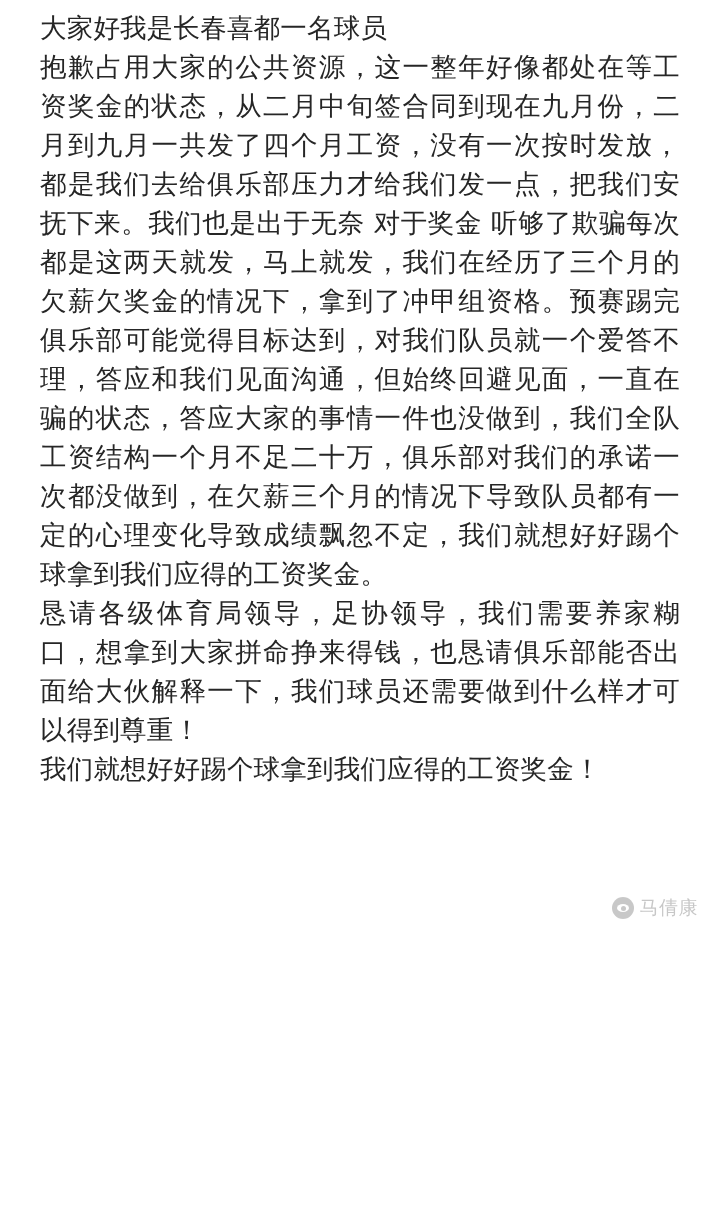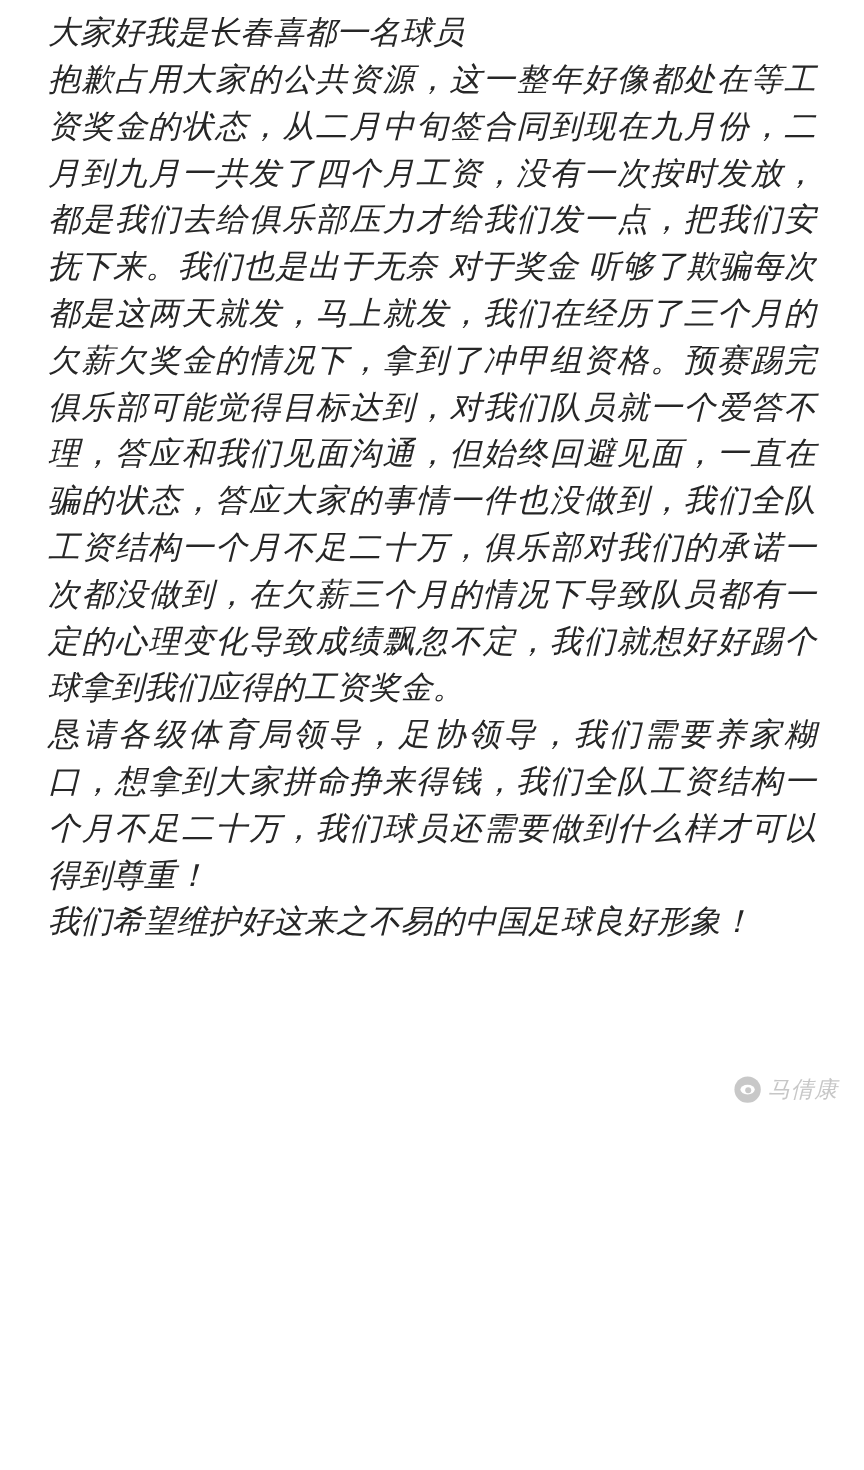--- a/index.html
+++ b/index.html
@@ -15,21 +15,20 @@
     color: #1a1a1a;
     overflow: hidden;
   }
   .page {
     position: absolute;
     top: 0; left: 0;
     width: 720px;
     height: 935px;
     background: #ffffff;
     box-sizing: border-box;
-    font-style: italic;
   }
   .note-body {
     position: absolute;
     top: 8px;
     left: 40px;
     width: 640px;
   }
   .para {
     font-size: 26.5px;
     line-height: 39px;
@@ -89,22 +88,22 @@
   }
 </style>
 </head>
 <body>
 
 <div class="page">
 
   <div class="note-body">
     <p class="para title">大家好我是长春喜都一名球员</p>
     <p class="para">抱歉占用大家的公共资源，这一整年好像都处在等工资奖金的状态，从二月中旬签合同到现在九月份，二月到九月一共发了四个月工资，没有一次按时发放，都是我们去给俱乐部压力才给我们发一点，把我们安抚下来。我们也是出于无奈 对于奖金 听够了欺骗每次都是这两天就发，马上就发，我们在经历了三个月的欠薪欠奖金的情况下，拿到了冲甲组资格。预赛踢完俱乐部可能觉得目标达到，对我们队员就一个爱答不理，答应和我们见面沟通，但始终回避见面，一直在骗的状态，答应大家的事情一件也没做到，我们全队工资结构一个月不足二十万，俱乐部对我们的承诺一次都没做到，在欠薪三个月的情况下导致队员都有一定的心理变化导致成绩飘忽不定，我们就想好好踢个球拿到我们应得的工资奖金。</p>
-    <p class="para">恳请各级体育局领导，足协领导，我们需要养家糊口，想拿到大家拼命挣来得钱，我们全队工资结构一个月不足二十万，我们球员还需要做到什么样才可以得到尊重！</p>
-    <p class="para">我们希望维护好这来之不易的中国足球良好形象！</p>
+    <p class="para">恳请各级体育局领导，足协领导，我们需要养家糊口，想拿到大家拼命挣来得钱，也恳请俱乐部能否出面给大伙解释一下，我们球员还需要做到什么样才可以得到尊重！</p>
+    <p class="para">我们就想好好踢个球拿到我们应得的工资奖金！</p>
   </div>
 
   <div class="watermark">
     <span class="weibo-eye"></span>
     <span class="wm-name">马倩康</span>
   </div>
 
 </div>
 
 </body></html>

